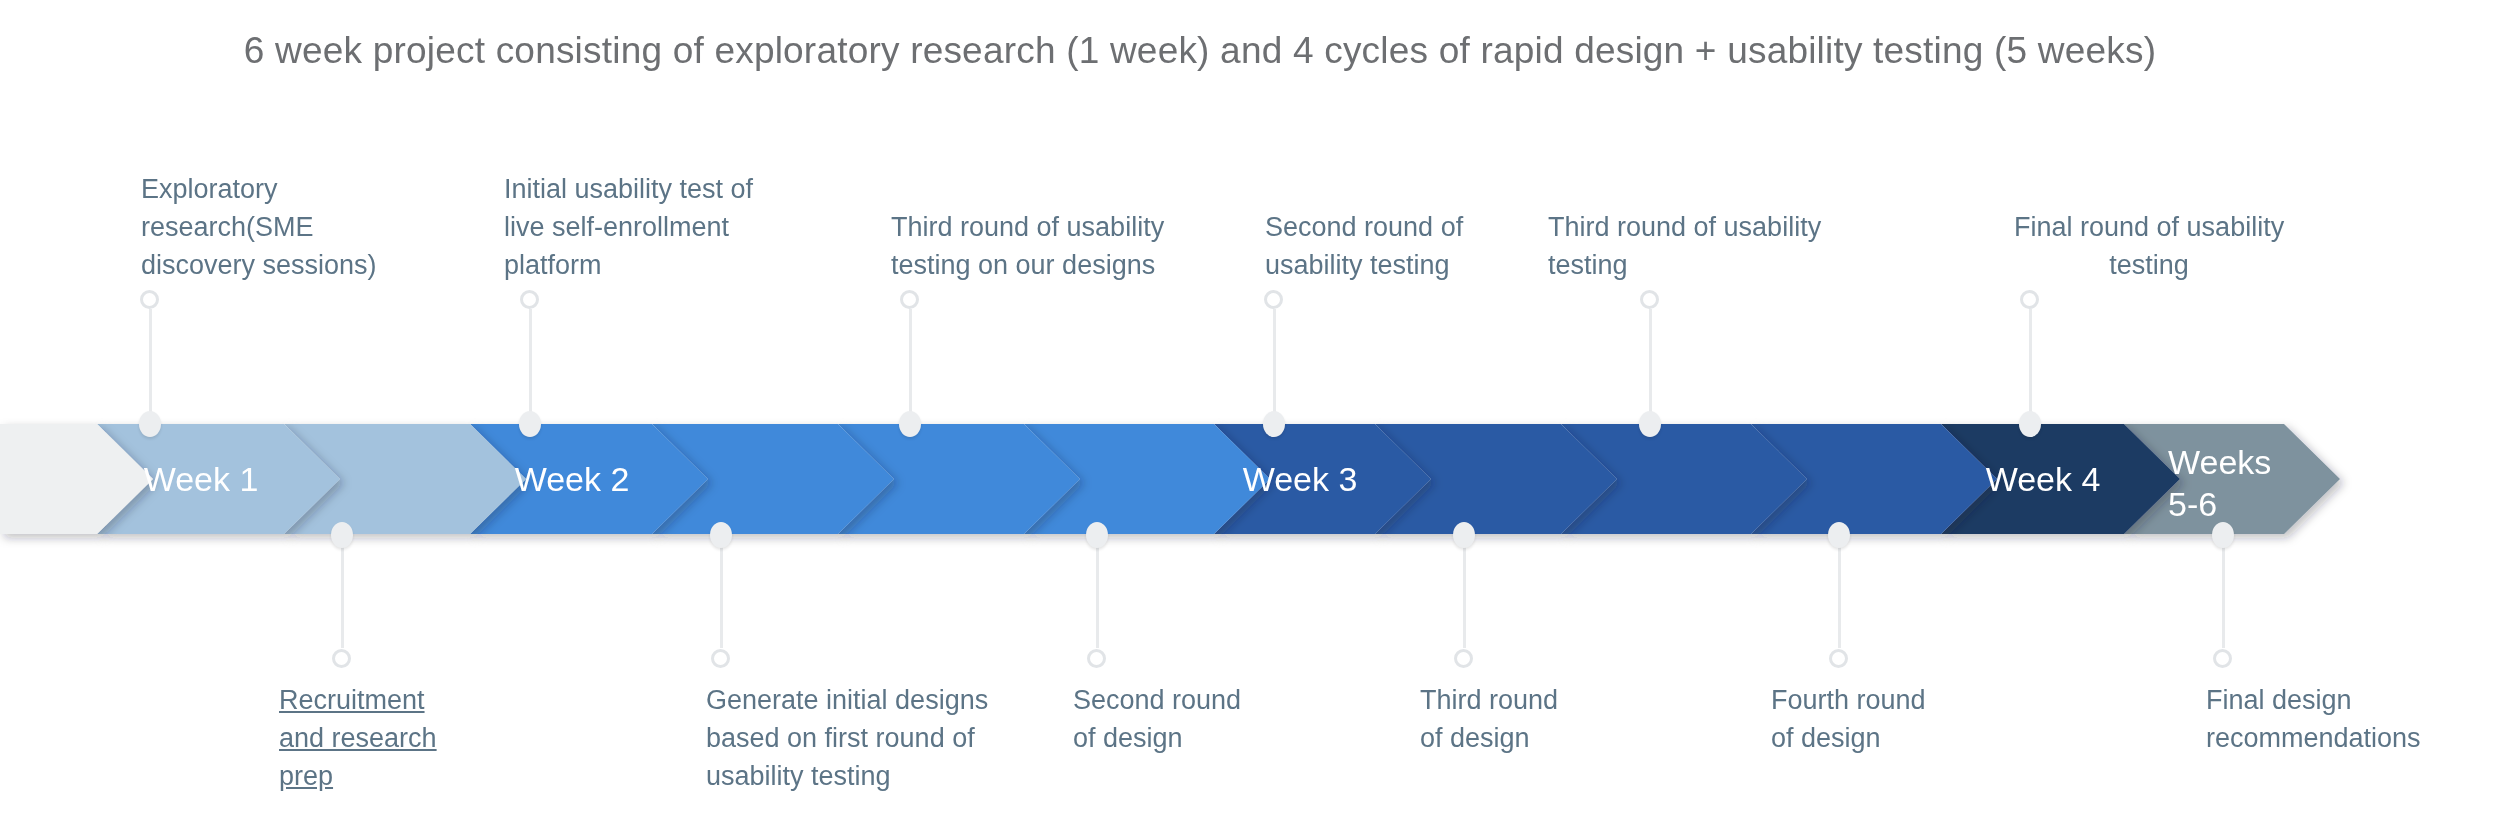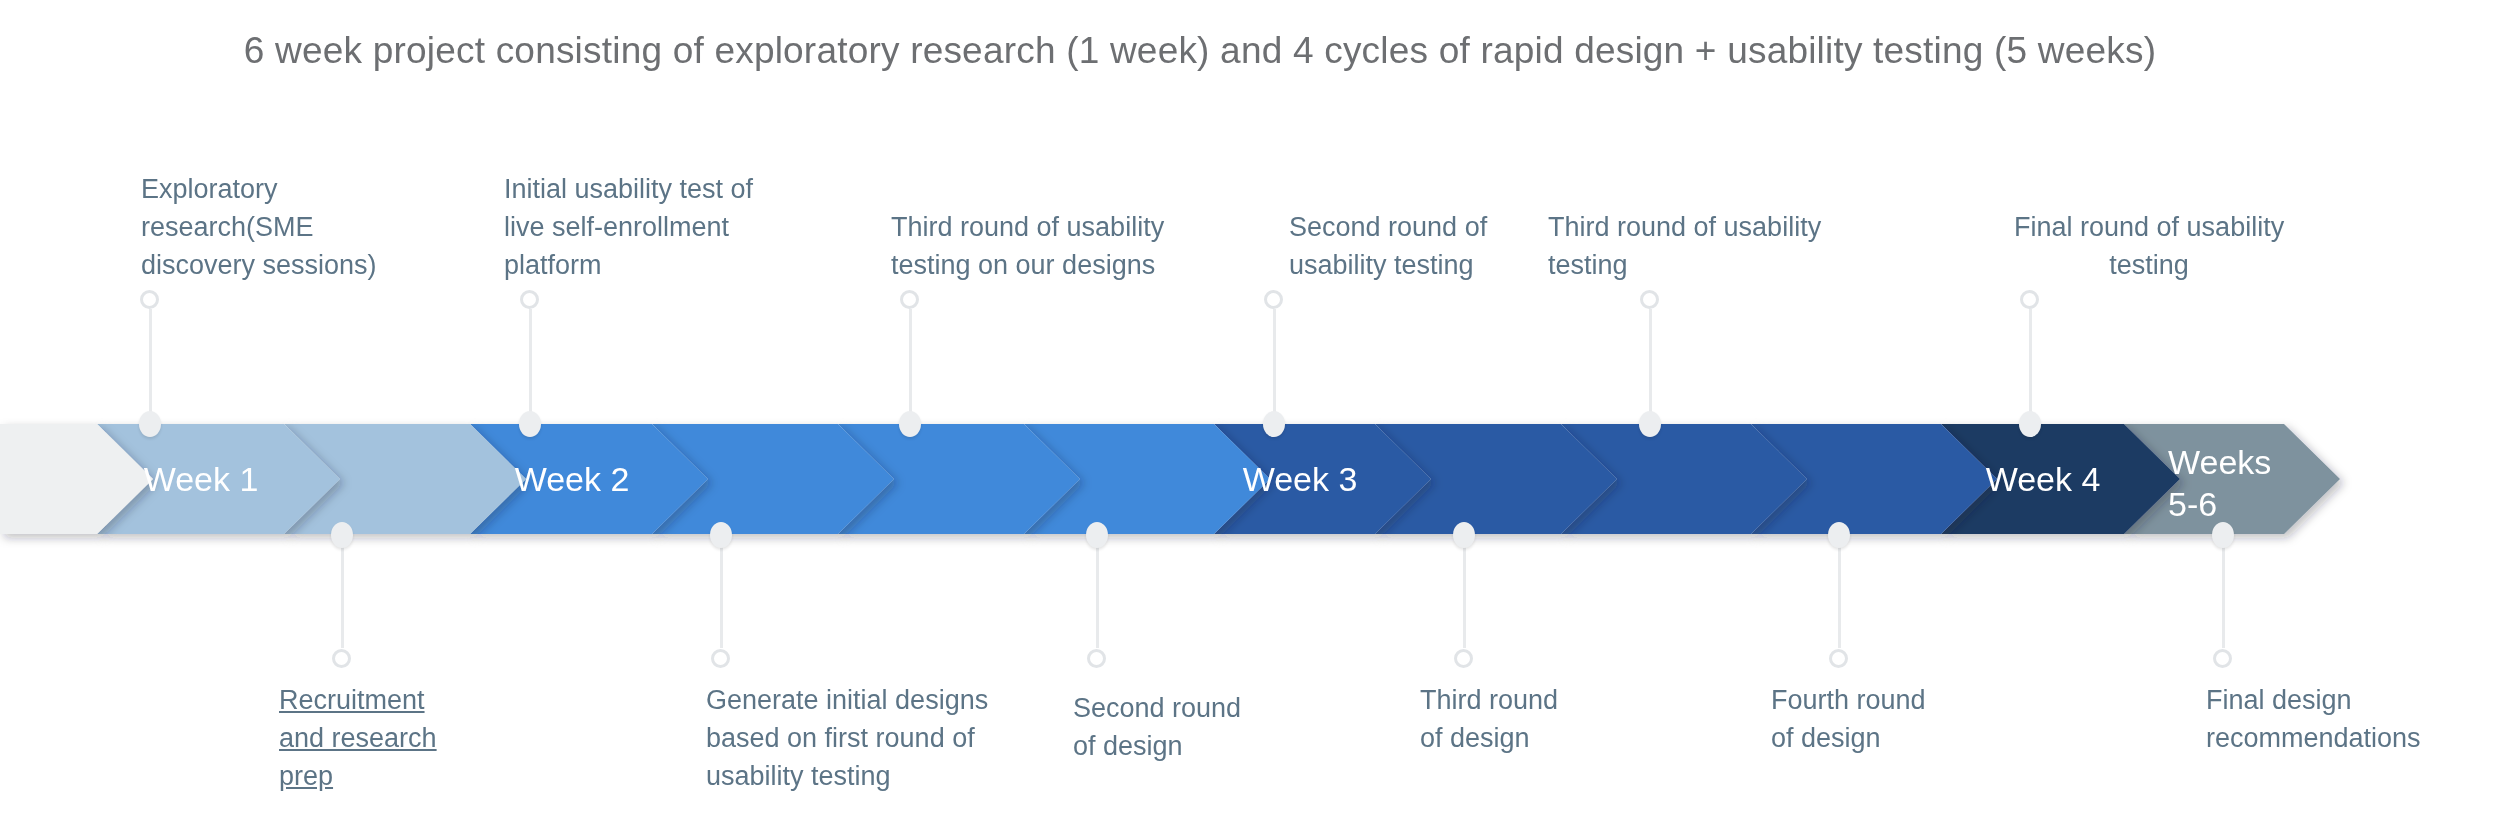--- a/index.html
+++ b/index.html
@@ -101,21 +101,21 @@
 live self-enrollment
 platform</div>
       <div class="conn-line top" style="left: 909px;"></div>
       <div class="node-circle top" style="left: 900px;"></div>
       <div class="band-dot top" style="left: 899px;"></div>
       <div class="ms-label top" style="left: 891px;">Third round of usability
 testing on our designs</div>
       <div class="conn-line top" style="left: 1273px;"></div>
       <div class="node-circle top" style="left: 1264px;"></div>
       <div class="band-dot top" style="left: 1263px;"></div>
-      <div class="ms-label top" style="left: 1265px; margin-left: 24px;">Second round of
+      <div class="ms-label top" style="left: 1265px;">Second round of
 usability testing</div>
       <div class="conn-line top" style="left: 1649px;"></div>
       <div class="node-circle top" style="left: 1640px;"></div>
       <div class="band-dot top" style="left: 1639px;"></div>
       <div class="ms-label top" style="left: 1548px;">Third round of usability
 testing</div>
       <div class="conn-line top" style="left: 2029px;"></div>
       <div class="node-circle top" style="left: 2020px;"></div>
       <div class="band-dot top" style="left: 2019px;"></div>
       <div class="ms-label top" style="left: 2014px; text-align: center;">Final round of usability
@@ -128,21 +128,21 @@
 prep</div>
       <div class="conn-line bottom" style="left: 720px;"></div>
       <div class="band-dot bottom" style="left: 710px;"></div>
       <div class="node-circle bottom" style="left: 711px;"></div>
       <div class="ms-label bottom" style="left: 706px;">Generate initial designs
 based on first round of
 usability testing</div>
       <div class="conn-line bottom" style="left: 1096px;"></div>
       <div class="band-dot bottom" style="left: 1086px;"></div>
       <div class="node-circle bottom" style="left: 1087px;"></div>
-      <div class="ms-label bottom" style="left: 1073px; margin-top: 8px;">Second round
+      <div class="ms-label bottom" style="left: 1073px;">Second round
 of design</div>
       <div class="conn-line bottom" style="left: 1463px;"></div>
       <div class="band-dot bottom" style="left: 1453px;"></div>
       <div class="node-circle bottom" style="left: 1454px;"></div>
       <div class="ms-label bottom" style="left: 1420px;">Third round
 of design</div>
       <div class="conn-line bottom" style="left: 1838px;"></div>
       <div class="band-dot bottom" style="left: 1828px;"></div>
       <div class="node-circle bottom" style="left: 1829px;"></div>
       <div class="ms-label bottom" style="left: 1771px;">Fourth round

